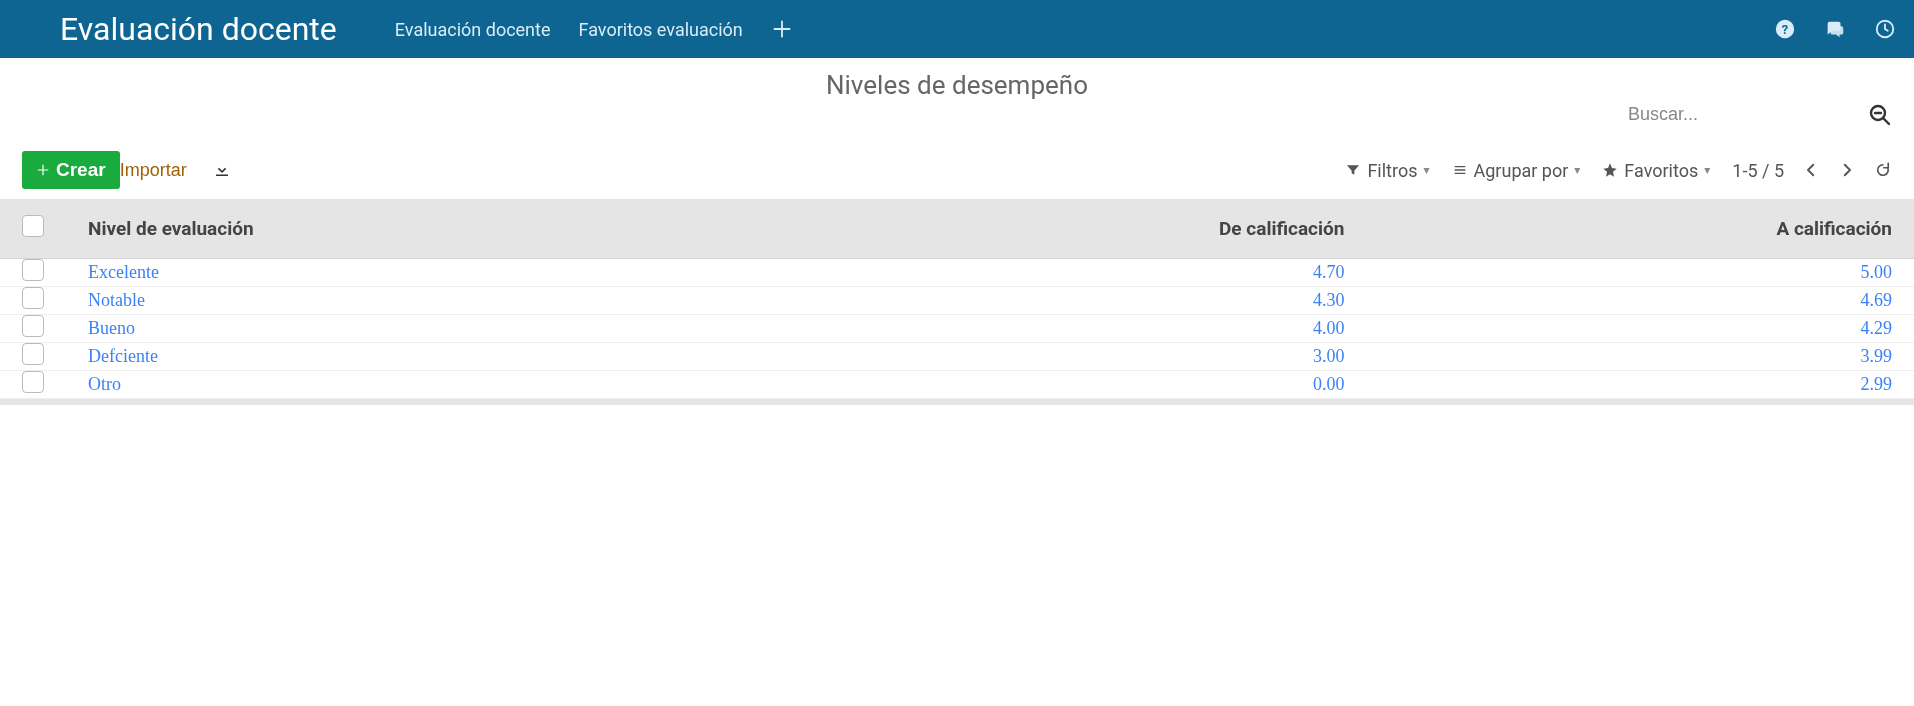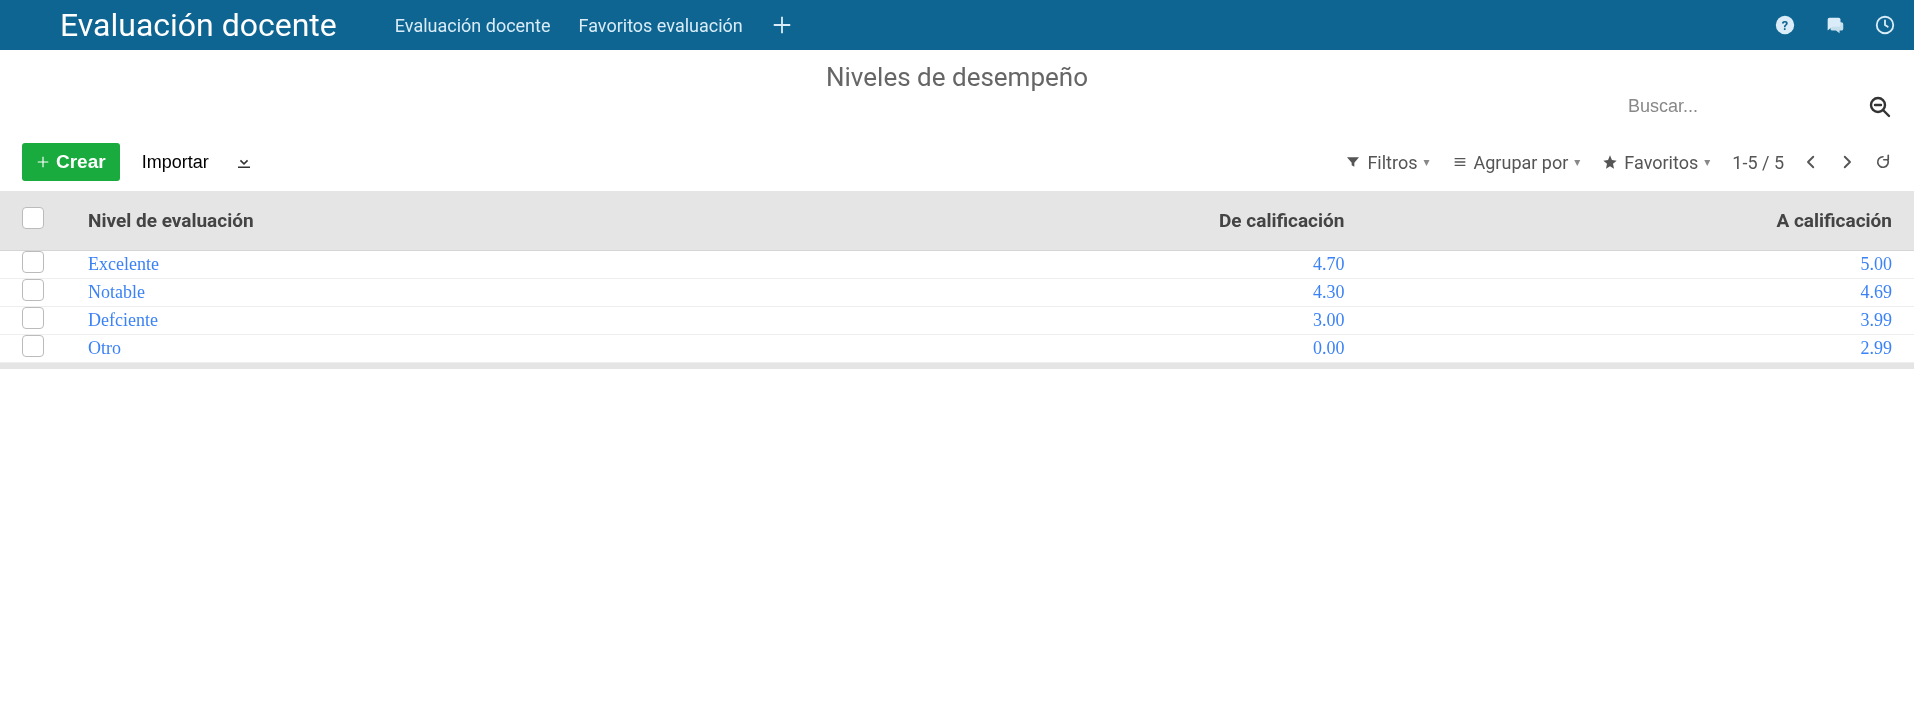--- a/index.html
+++ b/index.html
@@ -2,21 +2,21 @@
 <html><head>
 <meta charset="utf-8">
 <style>
   * { box-sizing: border-box; margin: 0; padding: 0; }
   body { font-family: -apple-system, BlinkMacSystemFont, "Segoe UI", Roboto, "Helvetica Neue", Arial, sans-serif; color: #4c4c4c; background: #fff; }
 
   
   .navbar {
     background: #0e6592;
     color: #fff;
-    height: 50px;
+    height: 58px;
     display: flex;
     align-items: center;
     padding: 0 18px;
     gap: 18px;
   }
   .navbar .apps-icon { font-size: 20px; color: #fff; display: flex; align-items: center; cursor: pointer; }
   .navbar .app-title { font-size: 32px; font-weight: 400; color: #fff; margin-left: 24px; margin-right: 40px; cursor: pointer; }
   .navbar .nav-menu { display: flex; align-items: center; gap: 28px; flex: 1; }
   .navbar .nav-item { color: #d9ecf7; font-size: 18px; cursor: pointer; white-space: nowrap; }
   .navbar .nav-icons { display: flex; align-items: center; gap: 28px; margin-left: auto; }
@@ -54,23 +54,22 @@
     border-radius: 3px;
     cursor: pointer;
     display: flex;
     align-items: center;
     gap: 6px;
   }
   .btn-create svg { width: 14px; height: 14px; fill: #fff; }
   .btn-import {
     background: transparent;
     border: none;
-    color: #000000;
+    color: #a16207;
     font-size: 18px;
-    margin-left: 22px;
     cursor: pointer;
   }
   .btn-download {
     background: transparent; border: none; color: #333; margin-left: 26px; cursor: pointer; display: flex; align-items: center;
   }
   .btn-download svg { width: 18px; height: 18px; fill: currentColor; }
 
   .cp-right { margin-left: auto; display: flex; align-items: center; gap: 22px; font-size: 18px; color: #555; }
   .cp-dd { display: flex; align-items: center; gap: 6px; cursor: pointer; }
   .cp-dd svg.lead { width: 16px; height: 16px; fill: currentColor; }
@@ -245,20 +244,26 @@
         <td class="num">5.00</td>
       </tr>
       <tr>
         <td class="sel"><span class="chk"></span></td>
         <td>Notable</td>
         <td class="num">4.30</td>
         <td class="num">4.69</td>
       </tr>
       <tr>
         <td class="sel"><span class="chk"></span></td>
+        <td>Bueno</td>
+        <td class="num">4.00</td>
+        <td class="num">4.29</td>
+      </tr>
+      <tr>
+        <td class="sel"><span class="chk"></span></td>
         <td>Defciente</td>
         <td class="num">3.00</td>
         <td class="num">3.99</td>
       </tr>
       <tr>
         <td class="sel"><span class="chk"></span></td>
         <td>Otro</td>
         <td class="num">0.00</td>
         <td class="num">2.99</td>
       </tr>

